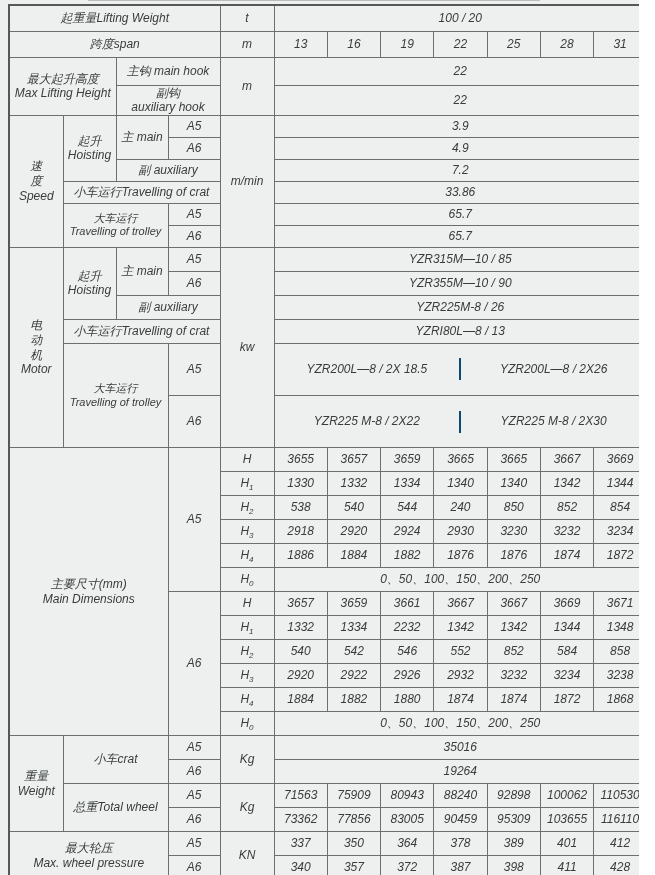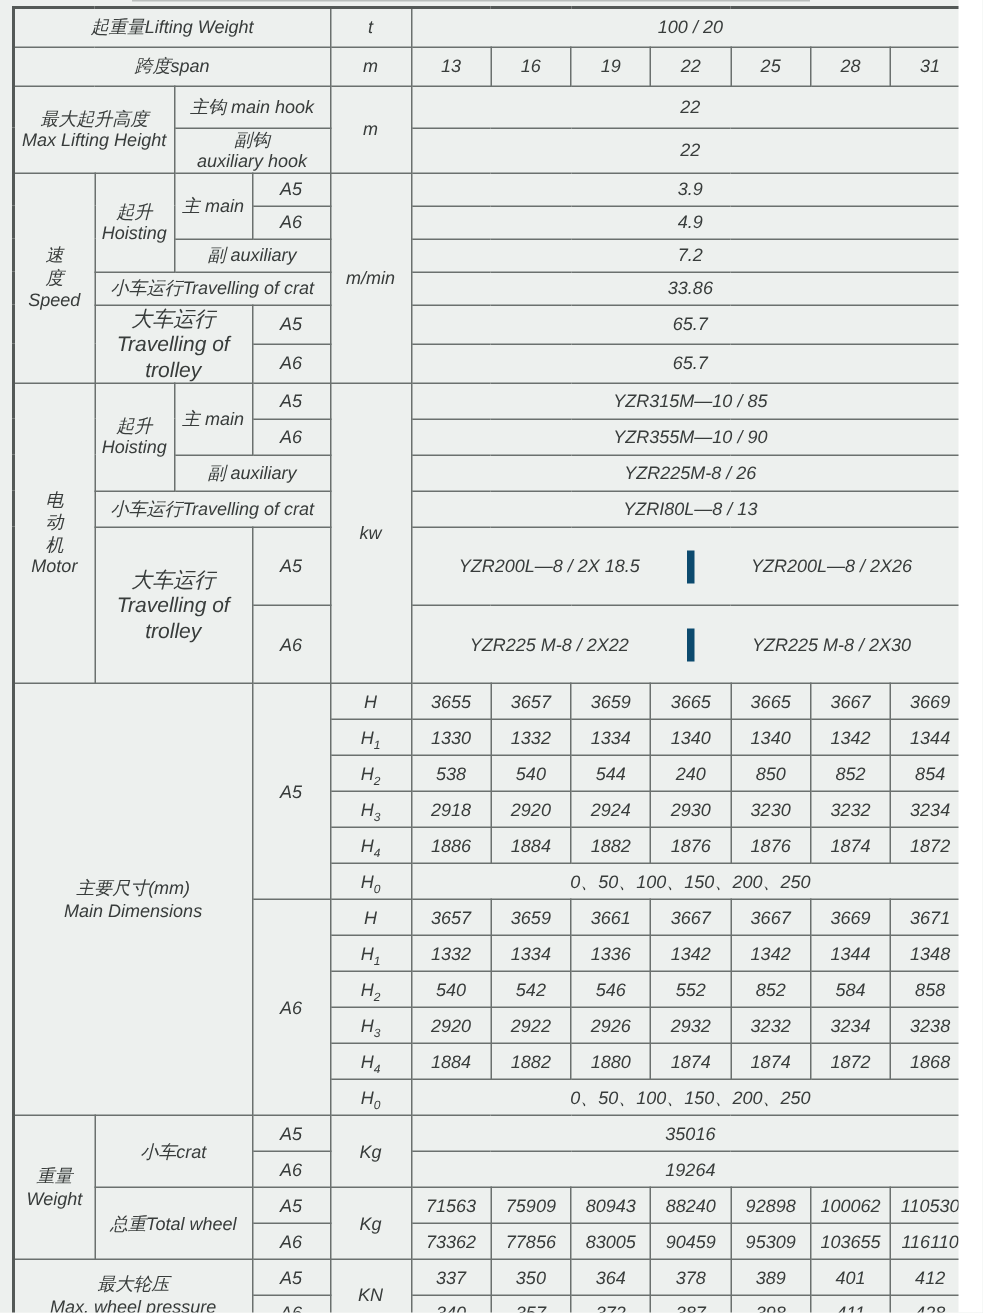--- a/index.html
+++ b/index.html
@@ -23,30 +23,30 @@
   td{
     border:1px solid #6b706e;
     text-align:center;
     vertical-align:middle;
     font-size:12px;
     line-height:1.22;
     padding:0 2px;
     white-space:pre-line;
     overflow:hidden;
   }
-  td.sm{font-size:14px;}
+  td.sm{font-size:11px;}
   sub{font-size:8px;line-height:0;}
   tr.h26{height:26px;}
   tr.h28{height:28px;}
   tr.h22{height:22px;}
   tr.h24{height:24px;}
   td.split{padding:0;}
   .split-wrap{display:flex;width:100%;align-items:stretch;}
   .split-wrap span{flex:1;display:flex;align-items:center;justify-content:center;min-height:22px;}
-  .split-wrap span + span{border-left:5px solid #0c4a6e;}
+  .split-wrap span + span{border-left:2px solid #0c4a6e;}
 </style>
 </head>
 <body>
 
 <div class="page">
   <div class="artifact"></div>
   <table class="spec">
     <colgroup>
       <col style="width:54px">
         <col style="width:53px">
@@ -239,21 +239,21 @@
           <td>3661</td>
           <td>3667</td>
           <td>3667</td>
           <td>3669</td>
           <td>3671</td>
         </tr>
     <tr class="h24">
       <td><span>H</span><sub>1</sub></td>
     <td>1332</td>
           <td>1334</td>
-          <td>1336</td>
+          <td>2232</td>
           <td>1342</td>
           <td>1342</td>
           <td>1344</td>
           <td>1348</td>
         </tr>
     <tr class="h24">
       <td><span>H</span><sub>2</sub></td>
     <td>540</td>
           <td>542</td>
           <td>546</td>

